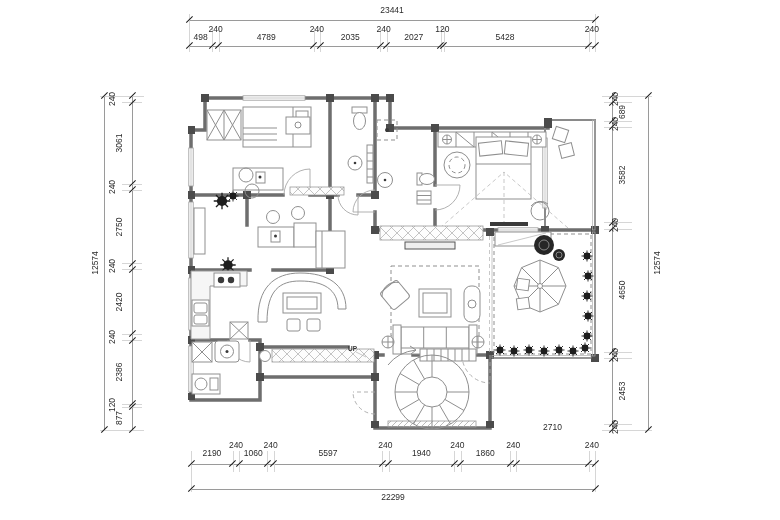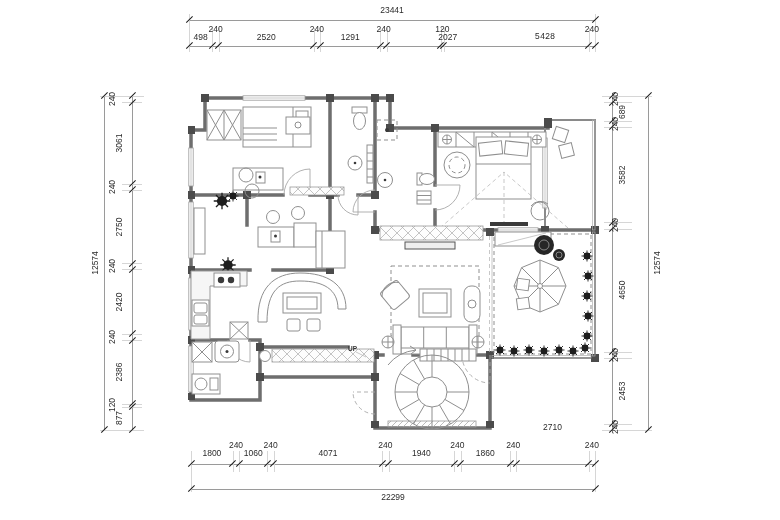--- a/index.html
+++ b/index.html
@@ -50,27 +50,27 @@
       <div class="dtick" style="left: 436.265px; top: 45.4px; width: 9px; height: 1.2px; transform: rotate(-45deg);"></div>
       <div class="dext" style="left: 443.962px; top: 28px; width: 1px; height: 24px;"></div>
       <div class="dtick" style="left: 439.462px; top: 45.4px; width: 9px; height: 1.2px; transform: rotate(-45deg);"></div>
       <div class="dext" style="left: 588.605px; top: 28px; width: 1px; height: 24px;"></div>
       <div class="dtick" style="left: 584.105px; top: 45.4px; width: 9px; height: 1.2px; transform: rotate(-45deg);"></div>
       <div class="dext" style="left: 595px; top: 14px; width: 1px; height: 38px;"></div>
       <div class="dtick" style="left: 590.5px; top: 45.4px; width: 9px; height: 1.2px; transform: rotate(-45deg);"></div>
       <div class="dtick" style="left: 590.5px; top: 19.4px; width: 9px; height: 1.2px; transform: rotate(-45deg);"></div>
       <div class="dim" style="left: 200.672px; top: 37px; transform: translate(-50%, -50%);">498</div>
       <div class="dim" style="left: 215.541px; top: 29px; transform: translate(-50%, -50%);">240</div>
-      <div class="dim" style="left: 266.224px; top: 37px; transform: translate(-50%, -50%);">2520</div>
+      <div class="dim" style="left: 266.224px; top: 37px; transform: translate(-50%, -50%);">4789</div>
       <div class="dim" style="left: 316.908px; top: 29px; transform: translate(-50%, -50%);">240</div>
-      <div class="dim" style="left: 350.23px; top: 37px; transform: translate(-50%, -50%);">1291</div>
+      <div class="dim" style="left: 350.23px; top: 37px; transform: translate(-50%, -50%);">2035</div>
       <div class="dim" style="left: 383.553px; top: 29px; transform: translate(-50%, -50%);">240</div>
-      <div class="dim" style="left: 413.758px; top: 37px; transform: translate(-50%, -50%); margin-left: 34px;">2027</div>
+      <div class="dim" style="left: 413.758px; top: 37px; transform: translate(-50%, -50%);">2027</div>
       <div class="dim" style="left: 442.364px; top: 29px; transform: translate(-50%, -50%);">120</div>
-      <div class="dim" style="left: 545px; top: 37px; transform: translate(-50%, -50%); font-family: Liberation Mono, monospace;">5428</div>
+      <div class="dim" style="left: 505px; top: 37px; transform: translate(-50%, -50%);">5428</div>
       <div class="dim" style="left: 591.802px; top: 29px; transform: translate(-50%, -50%);">240</div>
       <div class="dim" style="left: 392px; top: 10px; transform: translate(-50%, -50%);">23441</div>
     </div>
   <div id="chain-bottom">
       <div class="dline" style="left: 191px; top: 464px; width: 404px; height: 1px;"></div>
       <div class="dline" style="left: 191px; top: 489px; width: 404px; height: 1px;"></div>
       <div class="dext" style="left: 191px; top: 451px; width: 1px; height: 41px;"></div>
       <div class="dtick" style="left: 186.5px; top: 463.4px; width: 9px; height: 1.2px; transform: rotate(-45deg);"></div>
       <div class="dtick" style="left: 186.5px; top: 488.4px; width: 9px; height: 1.2px; transform: rotate(-45deg);"></div>
       <div class="dext" style="left: 232.809px; top: 451px; width: 1px; height: 21px;"></div>
@@ -91,25 +91,25 @@
       <div class="dtick" style="left: 456.02px; top: 463.4px; width: 9px; height: 1.2px; transform: rotate(-45deg);"></div>
       <div class="dext" style="left: 510.051px; top: 451px; width: 1px; height: 21px;"></div>
       <div class="dtick" style="left: 505.551px; top: 463.4px; width: 9px; height: 1.2px; transform: rotate(-45deg);"></div>
       <div class="dext" style="left: 516.442px; top: 451px; width: 1px; height: 21px;"></div>
       <div class="dtick" style="left: 511.942px; top: 463.4px; width: 9px; height: 1.2px; transform: rotate(-45deg);"></div>
       <div class="dext" style="left: 588.609px; top: 451px; width: 1px; height: 21px;"></div>
       <div class="dtick" style="left: 584.109px; top: 463.4px; width: 9px; height: 1.2px; transform: rotate(-45deg);"></div>
       <div class="dext" style="left: 595px; top: 451px; width: 1px; height: 41px;"></div>
       <div class="dtick" style="left: 590.5px; top: 463.4px; width: 9px; height: 1.2px; transform: rotate(-45deg);"></div>
       <div class="dtick" style="left: 590.5px; top: 488.4px; width: 9px; height: 1.2px; transform: rotate(-45deg);"></div>
-      <div class="dim" style="left: 211.904px; top: 453px; transform: translate(-50%, -50%);">1800</div>
+      <div class="dim" style="left: 211.904px; top: 453px; transform: translate(-50%, -50%);">2190</div>
       <div class="dim" style="left: 236.004px; top: 445px; transform: translate(-50%, -50%);">240</div>
       <div class="dim" style="left: 253.314px; top: 453px; transform: translate(-50%, -50%);">1060</div>
       <div class="dim" style="left: 270.623px; top: 445px; transform: translate(-50%, -50%);">240</div>
-      <div class="dim" style="left: 328.023px; top: 453px; transform: translate(-50%, -50%);">4071</div>
+      <div class="dim" style="left: 328.023px; top: 453px; transform: translate(-50%, -50%);">5597</div>
       <div class="dim" style="left: 385.424px; top: 445px; transform: translate(-50%, -50%);">240</div>
       <div class="dim" style="left: 421.374px; top: 453px; transform: translate(-50%, -50%);">1940</div>
       <div class="dim" style="left: 457.324px; top: 445px; transform: translate(-50%, -50%);">240</div>
       <div class="dim" style="left: 485.285px; top: 453px; transform: translate(-50%, -50%);">1860</div>
       <div class="dim" style="left: 513.247px; top: 445px; transform: translate(-50%, -50%);">240</div>
       <div class="dim" style="left: 552.526px; top: 427px; transform: translate(-50%, -50%);">2710</div>
       <div class="dim" style="left: 591.804px; top: 445px; transform: translate(-50%, -50%);">240</div>
       <div class="dim" style="left: 393px; top: 497px; transform: translate(-50%, -50%);">22299</div>
     </div>
   <div id="chain-left">

